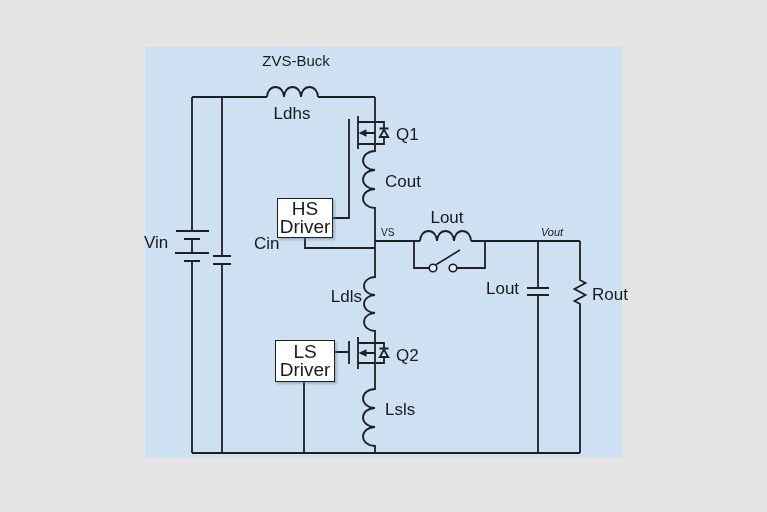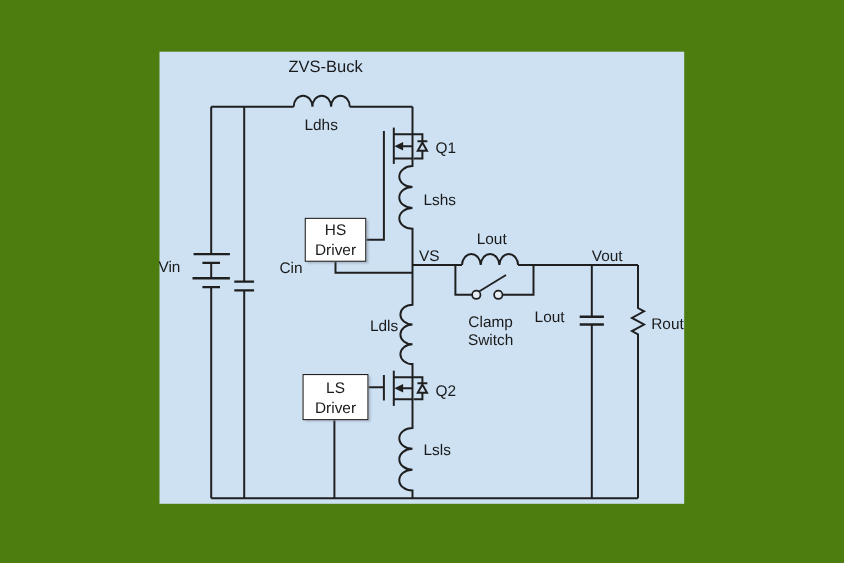--- a/index.html
+++ b/index.html
@@ -1,35 +1,35 @@
 <!DOCTYPE html>
 <html><head>
 <meta charset="utf-8">
 <style>
   html,body{margin:0;padding:0;background:#ffffff;}
   .page{
-    position:relative;width:767px;height:512px;background:#4d7c0f;overflow:hidden;
+    position:relative;width:767px;height:512px;background:#e5e5e5;overflow:hidden;
     font-family:"Liberation Sans",sans-serif;color:#1a1a1a;
   }
   .panel{
     position:absolute;left:145px;top:47px;width:477px;height:411px;
     background:#cde1f3;
   }
   svg.wires{position:absolute;left:0;top:0;width:767px;height:512px;}
-  .lbl{position:absolute;font-size:14px;line-height:15px;white-space:nowrap;}
+  .lbl{position:absolute;font-size:17px;line-height:15px;white-space:nowrap;}
   .lbl.center{text-align:center;}
   .lbl.right{text-align:right;}
   .title{position:absolute;font-size:15px;text-align:center;white-space:nowrap;}
-  .tiny{font-size:14px;line-height:11px;}
-  .small{font-size:14px;line-height:12px;}
+  .tiny{font-size:10px;line-height:11px;}
+  .small{font-size:11px;line-height:12px;font-style:italic;}
   .driverbox{
     position:absolute;background:#ffffff;border:1.6px solid #1f1f1f;
     box-shadow:2px 2px 2px rgba(110,125,140,0.45);
     display:flex;flex-direction:column;justify-content:center;align-items:center;
-    font-size:14px;line-height:18px;box-sizing:border-box;text-align:center;
+    font-size:19px;line-height:18px;box-sizing:border-box;text-align:center;
   }
 </style>
 </head>
 <body>
 
 <div class="page">
 
   <div class="panel"></div>
 
   <svg class="wires" viewBox="0 0 767 512" fill="none" stroke="#1f1f1f" stroke-width="1.8">
@@ -110,41 +110,37 @@
 
     <path d="M304,382 V453"></path>
   </svg>
 
   <div class="title" style="left:230px;top:52px;width:132px;">ZVS-Buck</div>
 
   <div class="lbl center" style="left:261px;top:106px;width:62px;">Ldhs</div>
 
   <div class="lbl" style="left:396px;top:127px;">Q1</div>
 
-  <div class="lbl" style="left:385px;top:174px;">Lshs</div>
+  <div class="lbl" style="left:385px;top:174px;">Cout</div>
 
   <div class="driverbox" style="left:277px;top:198px;width:56px;height:40px;">
     <div>HS</div>
     <div>Driver</div>
   </div>
 
   <div class="lbl" style="left:144px;top:235px;text-align:center;">Vin</div>
 
   <div class="lbl" style="left:226px;top:236px;margin-left:28px;">Cin</div>
 
   <div class="lbl tiny" style="left:381px;top:227px;">VS</div>
 
   <div class="lbl center" style="left:424px;top:210px;width:46px;">Lout</div>
 
   <div class="lbl small" style="left:531px;top:226px;width:42px;text-align:center;">Vout</div>
 
-  <div class="lbl center" style="left:415px;top:284px;width:62px;line-height:17px;">
-    <div>Clamp</div>
-    <div>Switch</div>
-  </div>
 
   <div class="lbl" style="left:486px;top:281px;">Lout</div>
 
   <div class="lbl" style="left:592px;top:287px;">Rout</div>
 
   <div class="lbl right" style="left:326px;top:289px;width:36px;">Ldls</div>
 
   <div class="lbl" style="left:396px;top:348px;">Q2</div>
 
   <div class="driverbox" style="left:275px;top:340px;width:60px;height:42px;">

